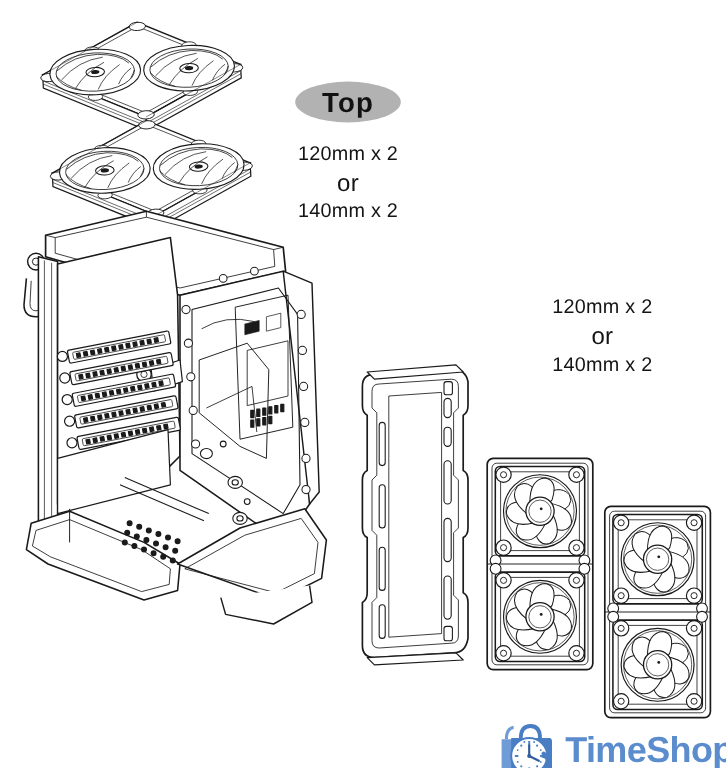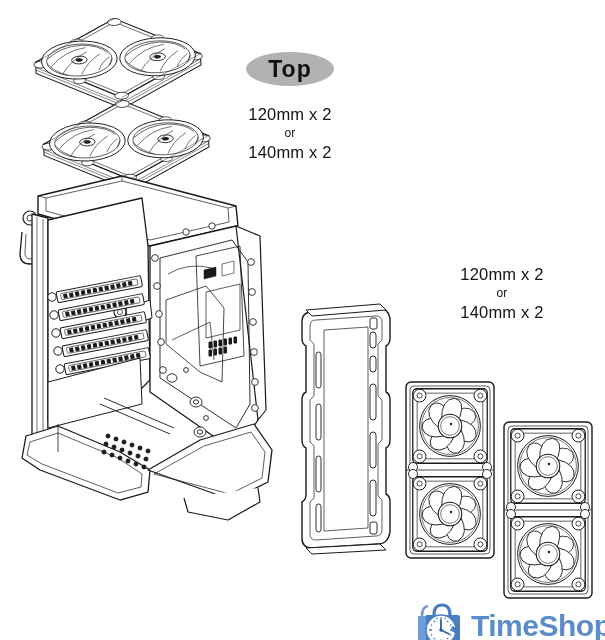--- a/index.html
+++ b/index.html
@@ -33,41 +33,41 @@
     color: #111111;
     font-weight: bold;
     letter-spacing: 1px;
     text-align: center;
     line-height: 1;
     display: flex;
     align-items: center;
     justify-content: center;
   }
   .spec-lines {
-    margin-top: 18px;
+    margin-top: 0;
     color: #141414;
     font-size: 16.5px;
     line-height: 1.32;
     letter-spacing: 0.2px;
     white-space: nowrap;
   }
   .spec-lines .or {
-    font-size: 12px;
+    font-size: 20px;
   }
   
   #badge-top {
     left: 228px;
     top: 52px;
     width: 124px;
   }
   #badge-top .badge-ellipse {
     width: 88px;
     height: 34px;
     font-size: 23px;
-    margin: 0 auto;
+    margin: 16px auto;
   }
   
   #badge-front {
     left: 437px;
     top: 246px;
     width: 130px;
   }
   #badge-front .badge-ellipse {
     width: 100px;
     height: 34px;

